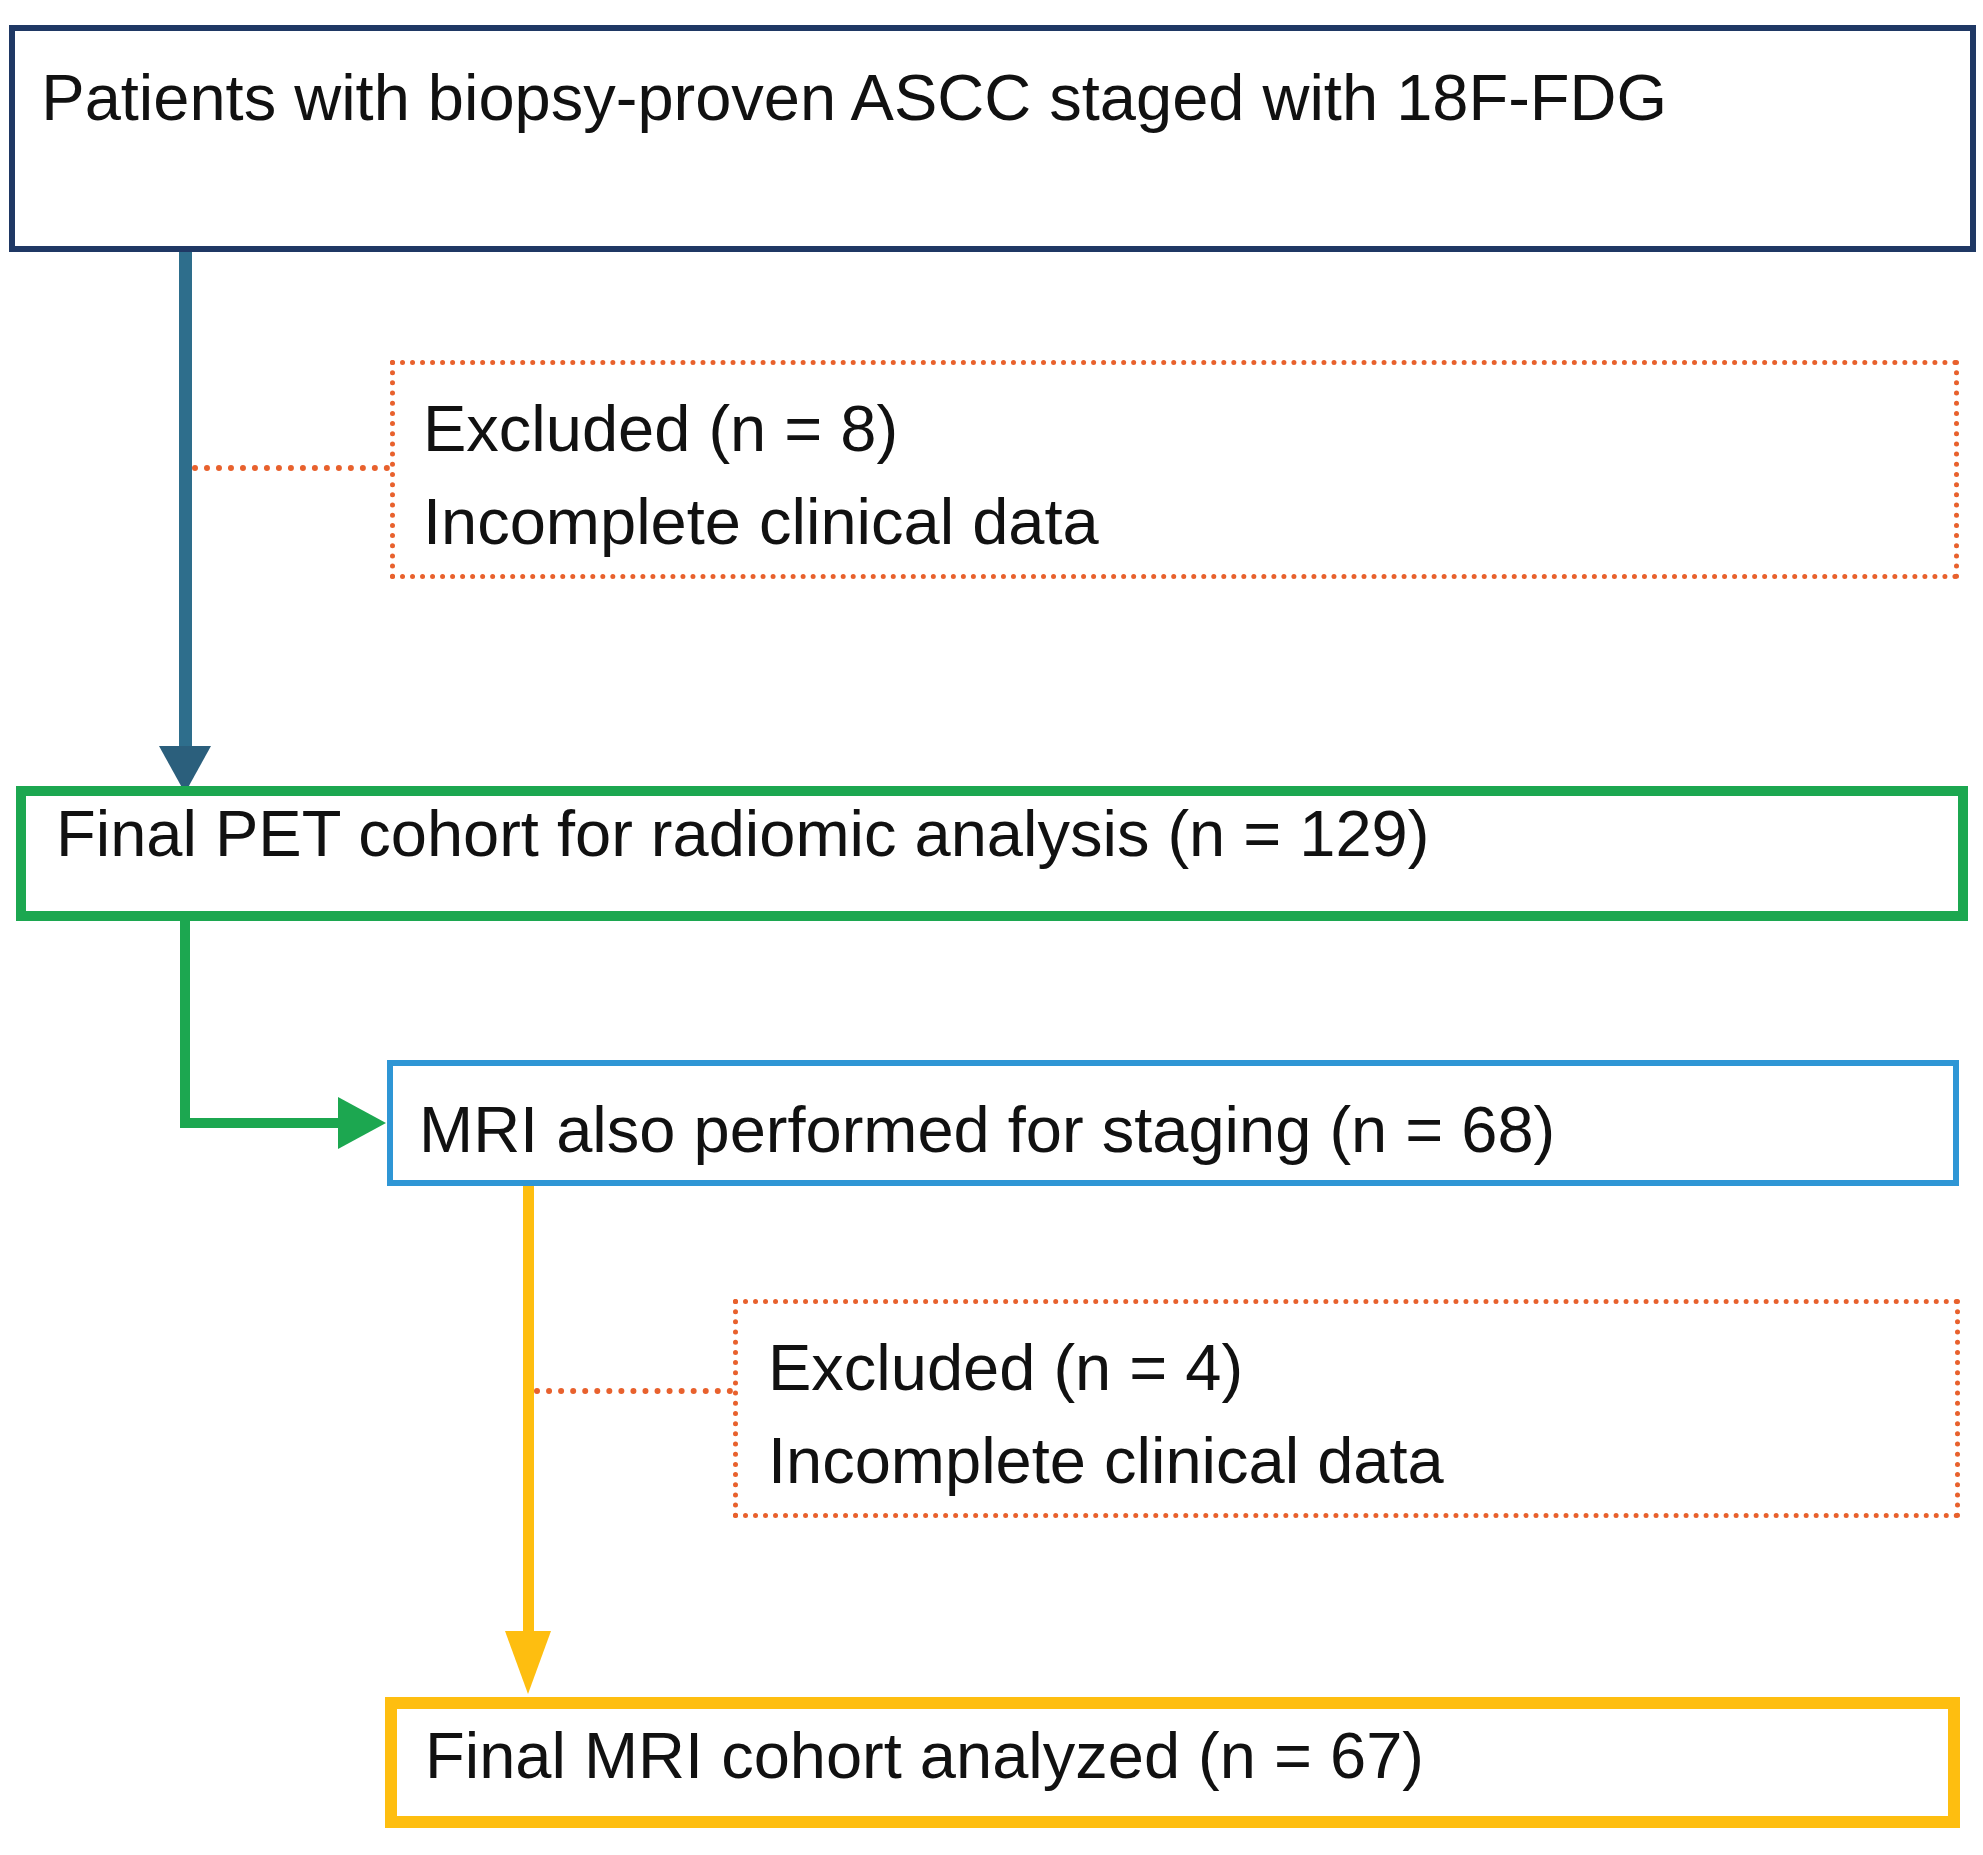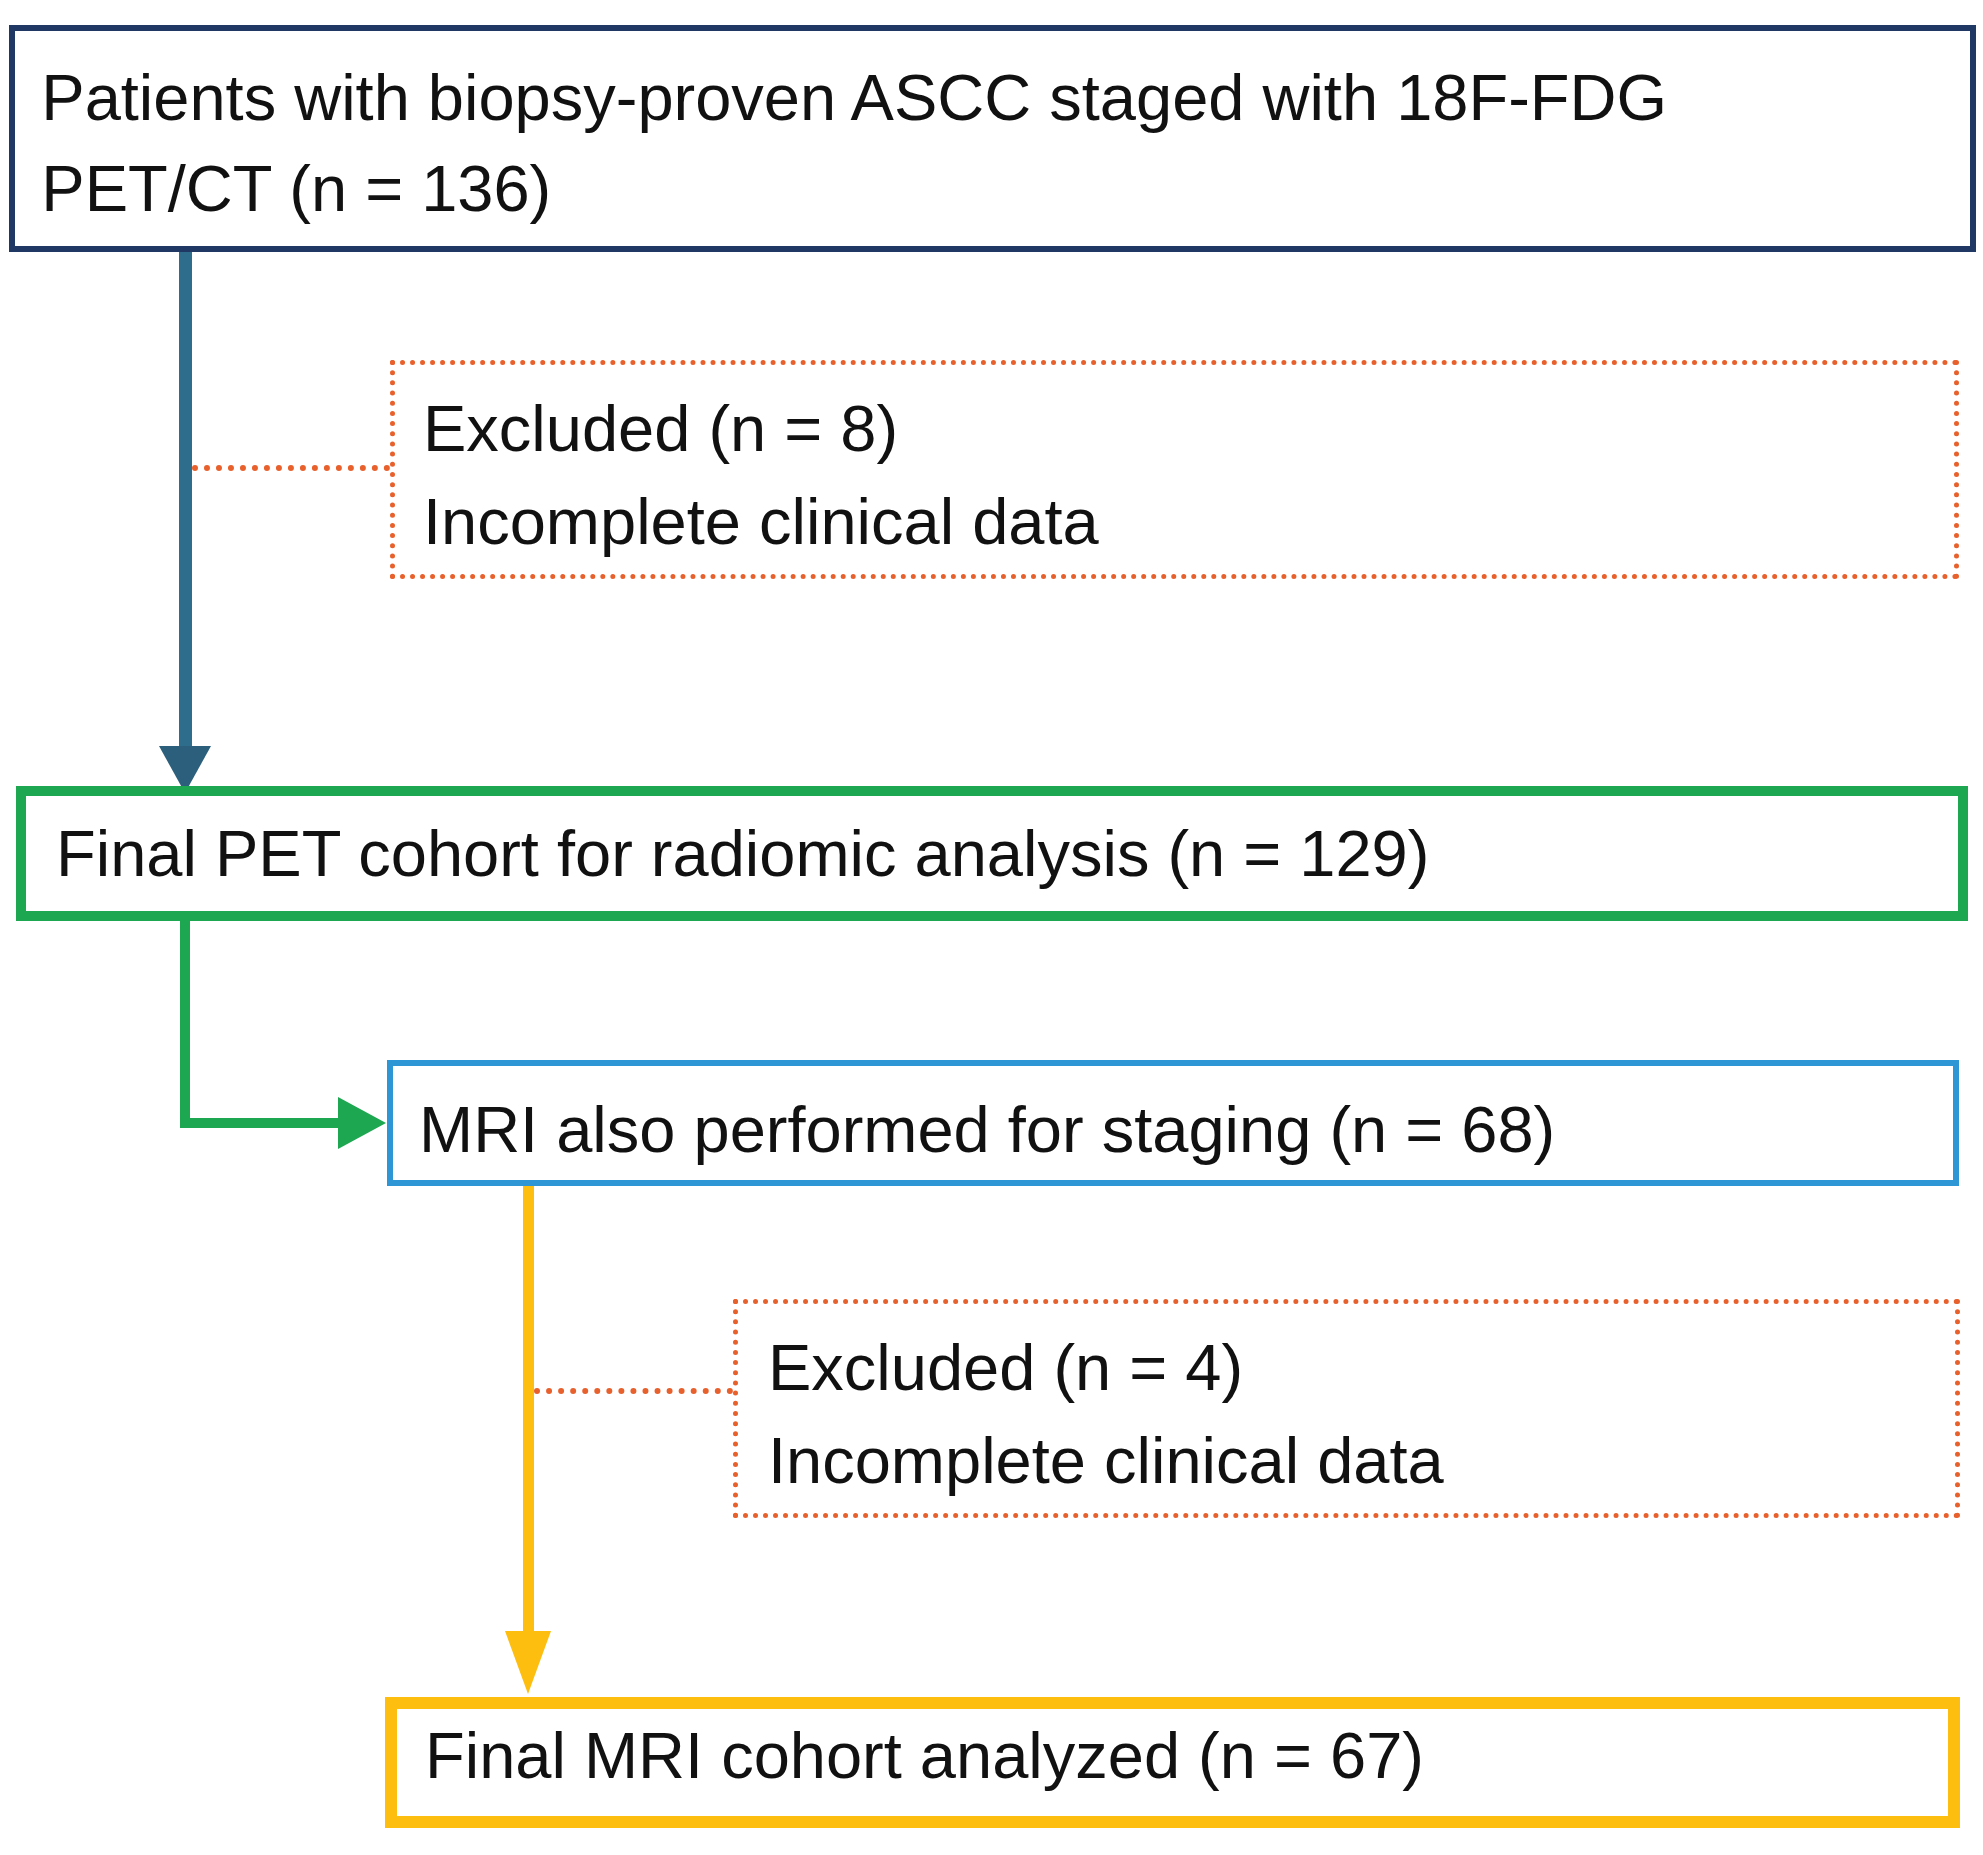--- a/index.html
+++ b/index.html
@@ -40,21 +40,21 @@
     border: 5.6px dotted #E8612D;
     padding: 17px 26px 0 28px;
     font-size: 65px;
     line-height: 93px;
   }
   
   .box-pet-cohort {
     left: 16px; top: 786px;
     width: 1952px; height: 135px;
     border: 10.3px solid #1CA750;
-    display: flex; align-items: center;
+    display: flex; 
     padding: 0 0 0 30px;
     font-size: 65px;
   }
   
   .box-mri-staging {
     left: 387px; top: 1060px;
     width: 1572px; height: 126px;
     border: 6.5px solid #2F96D5;
     display: flex; align-items: center;
     padding: 12px 0 0 26px;
@@ -138,21 +138,20 @@
     border-top: 6.5px dotted #E8612D;
   }
 </style>
 </head>
 <body>
 
 <div class="canvas">
 
   <div class="box box-patients">
     <div class="line">Patients with biopsy-proven ASCC staged with 18F-FDG</div>
-    <div class="line">PET/CT (n = 136)</div>
   </div>
 
   <div class="shaft teal-shaft"></div>
   <div class="teal-head"></div>
 
   <div class="connector-pet"></div>
 
   <div class="box box-excluded-pet">
     <div class="line">Excluded (n = 8)</div>
     <div class="line">Incomplete clinical data</div>

